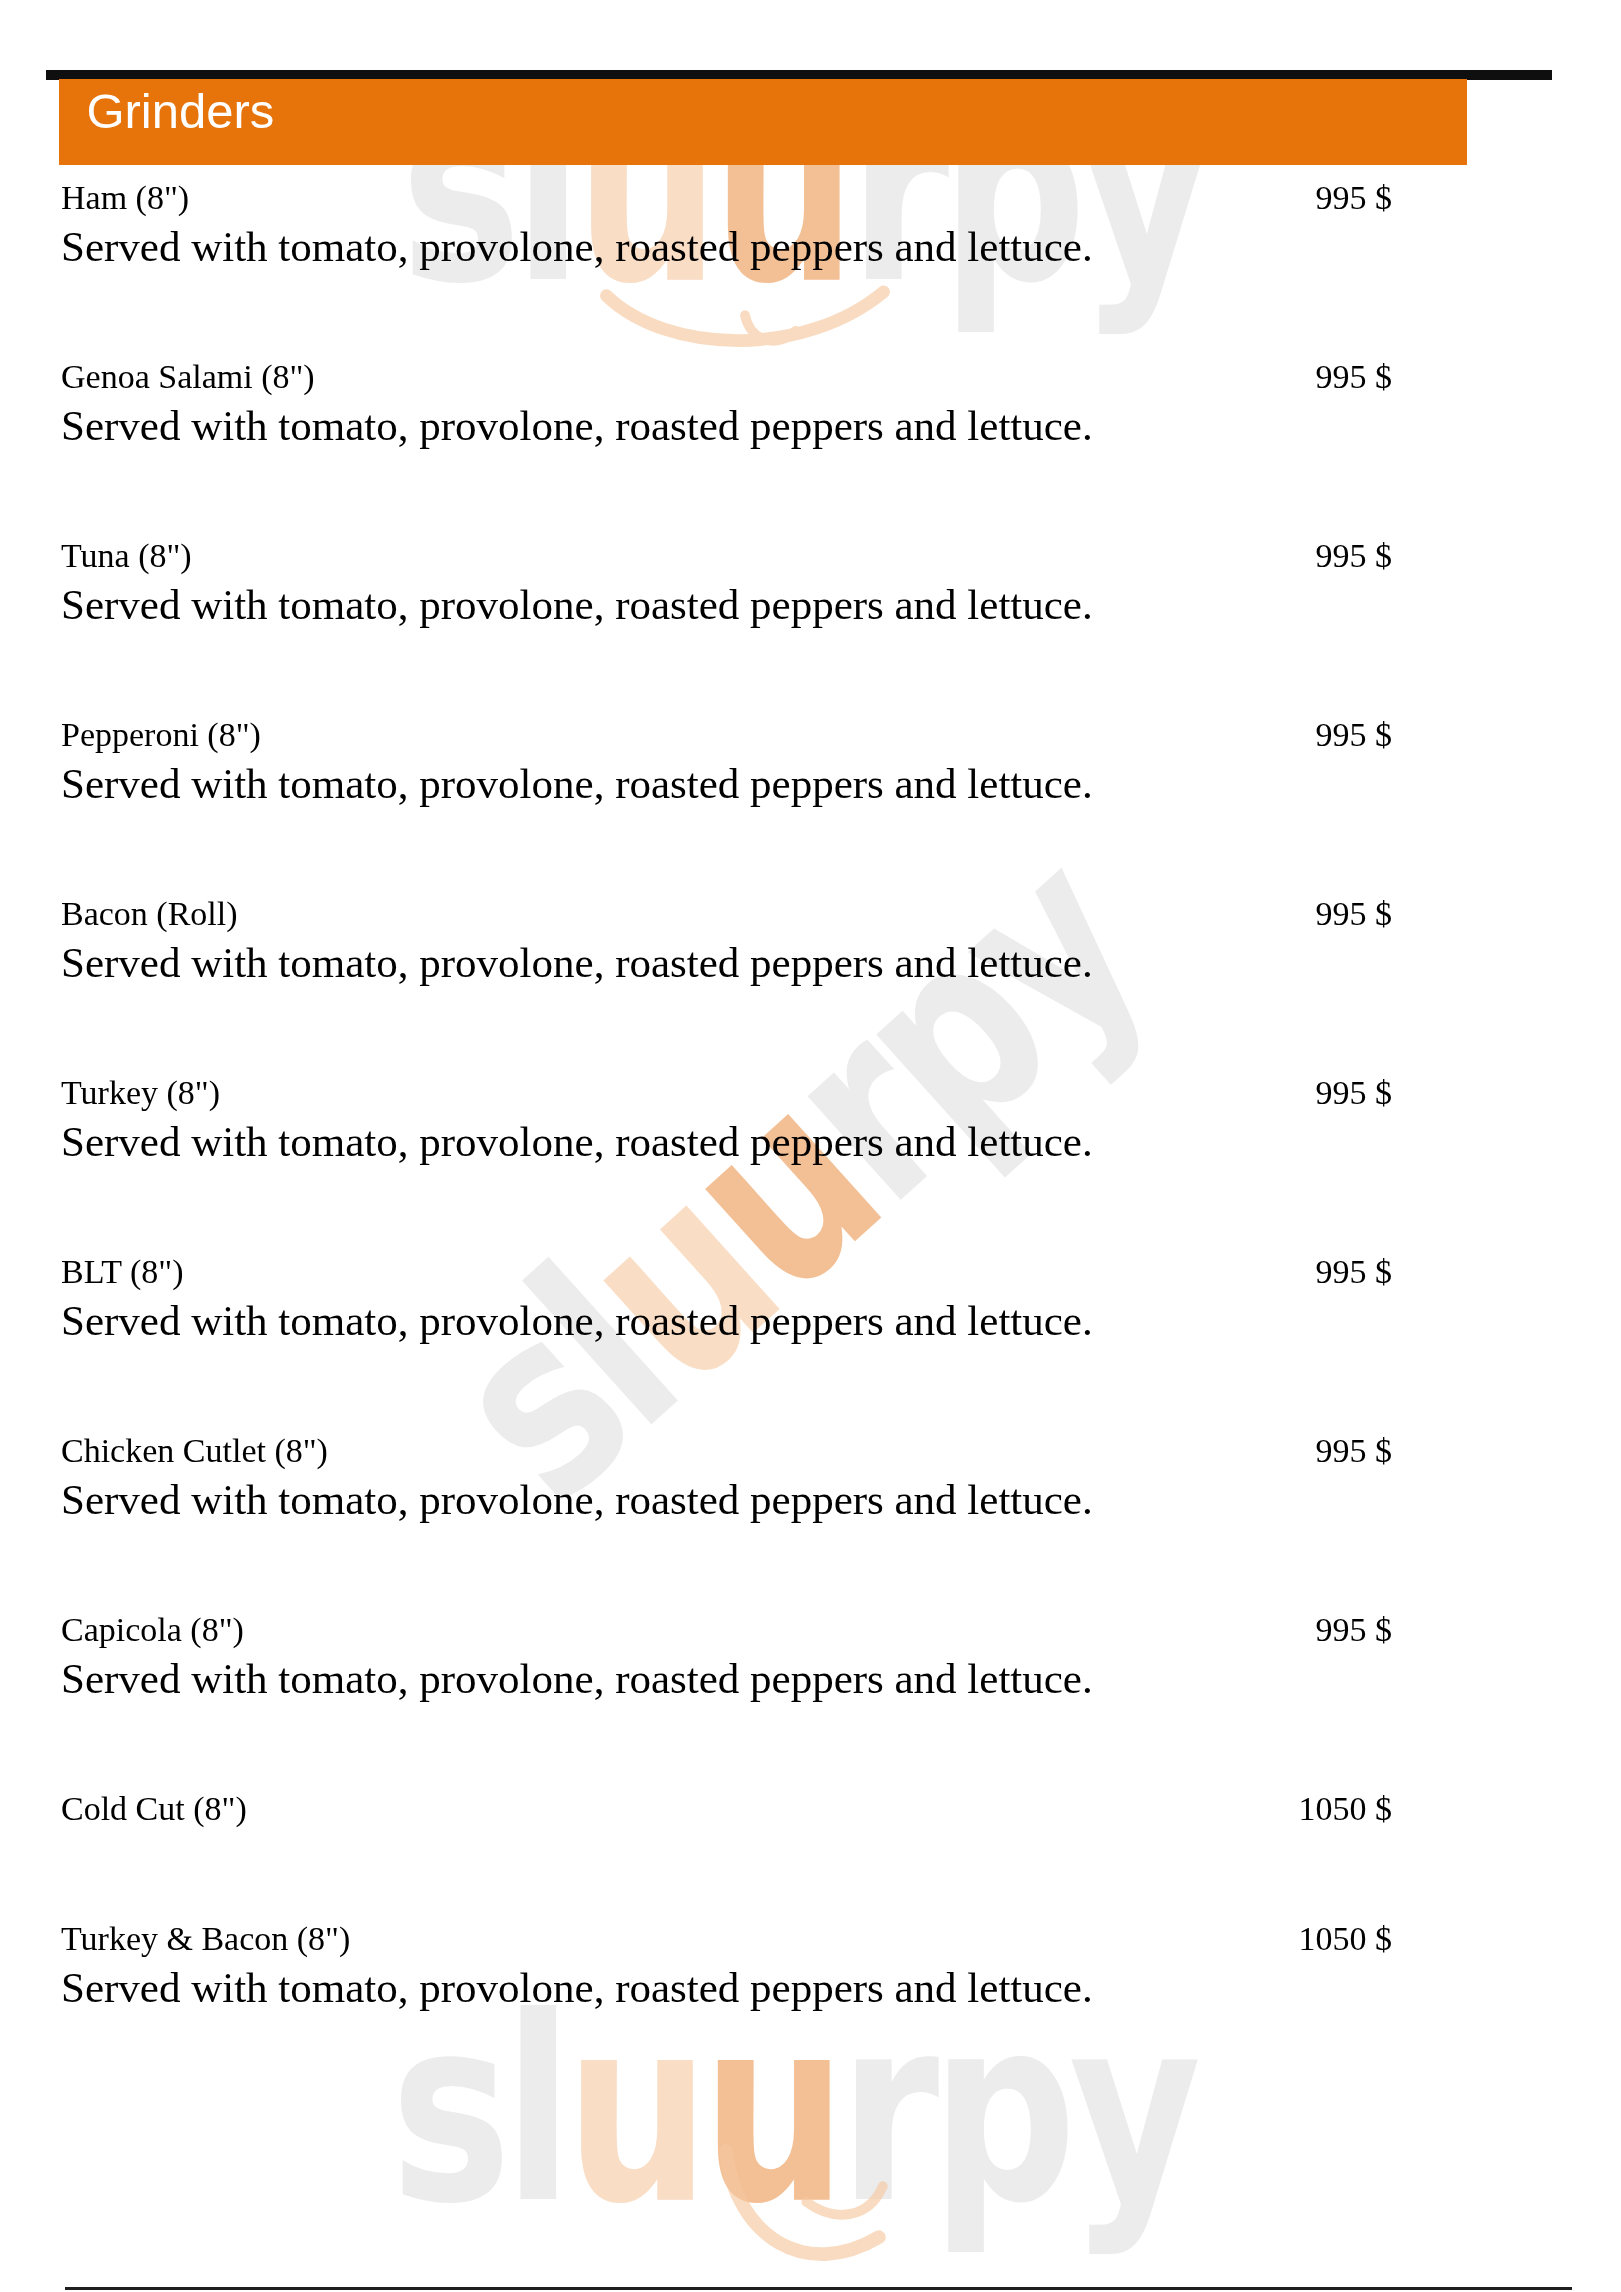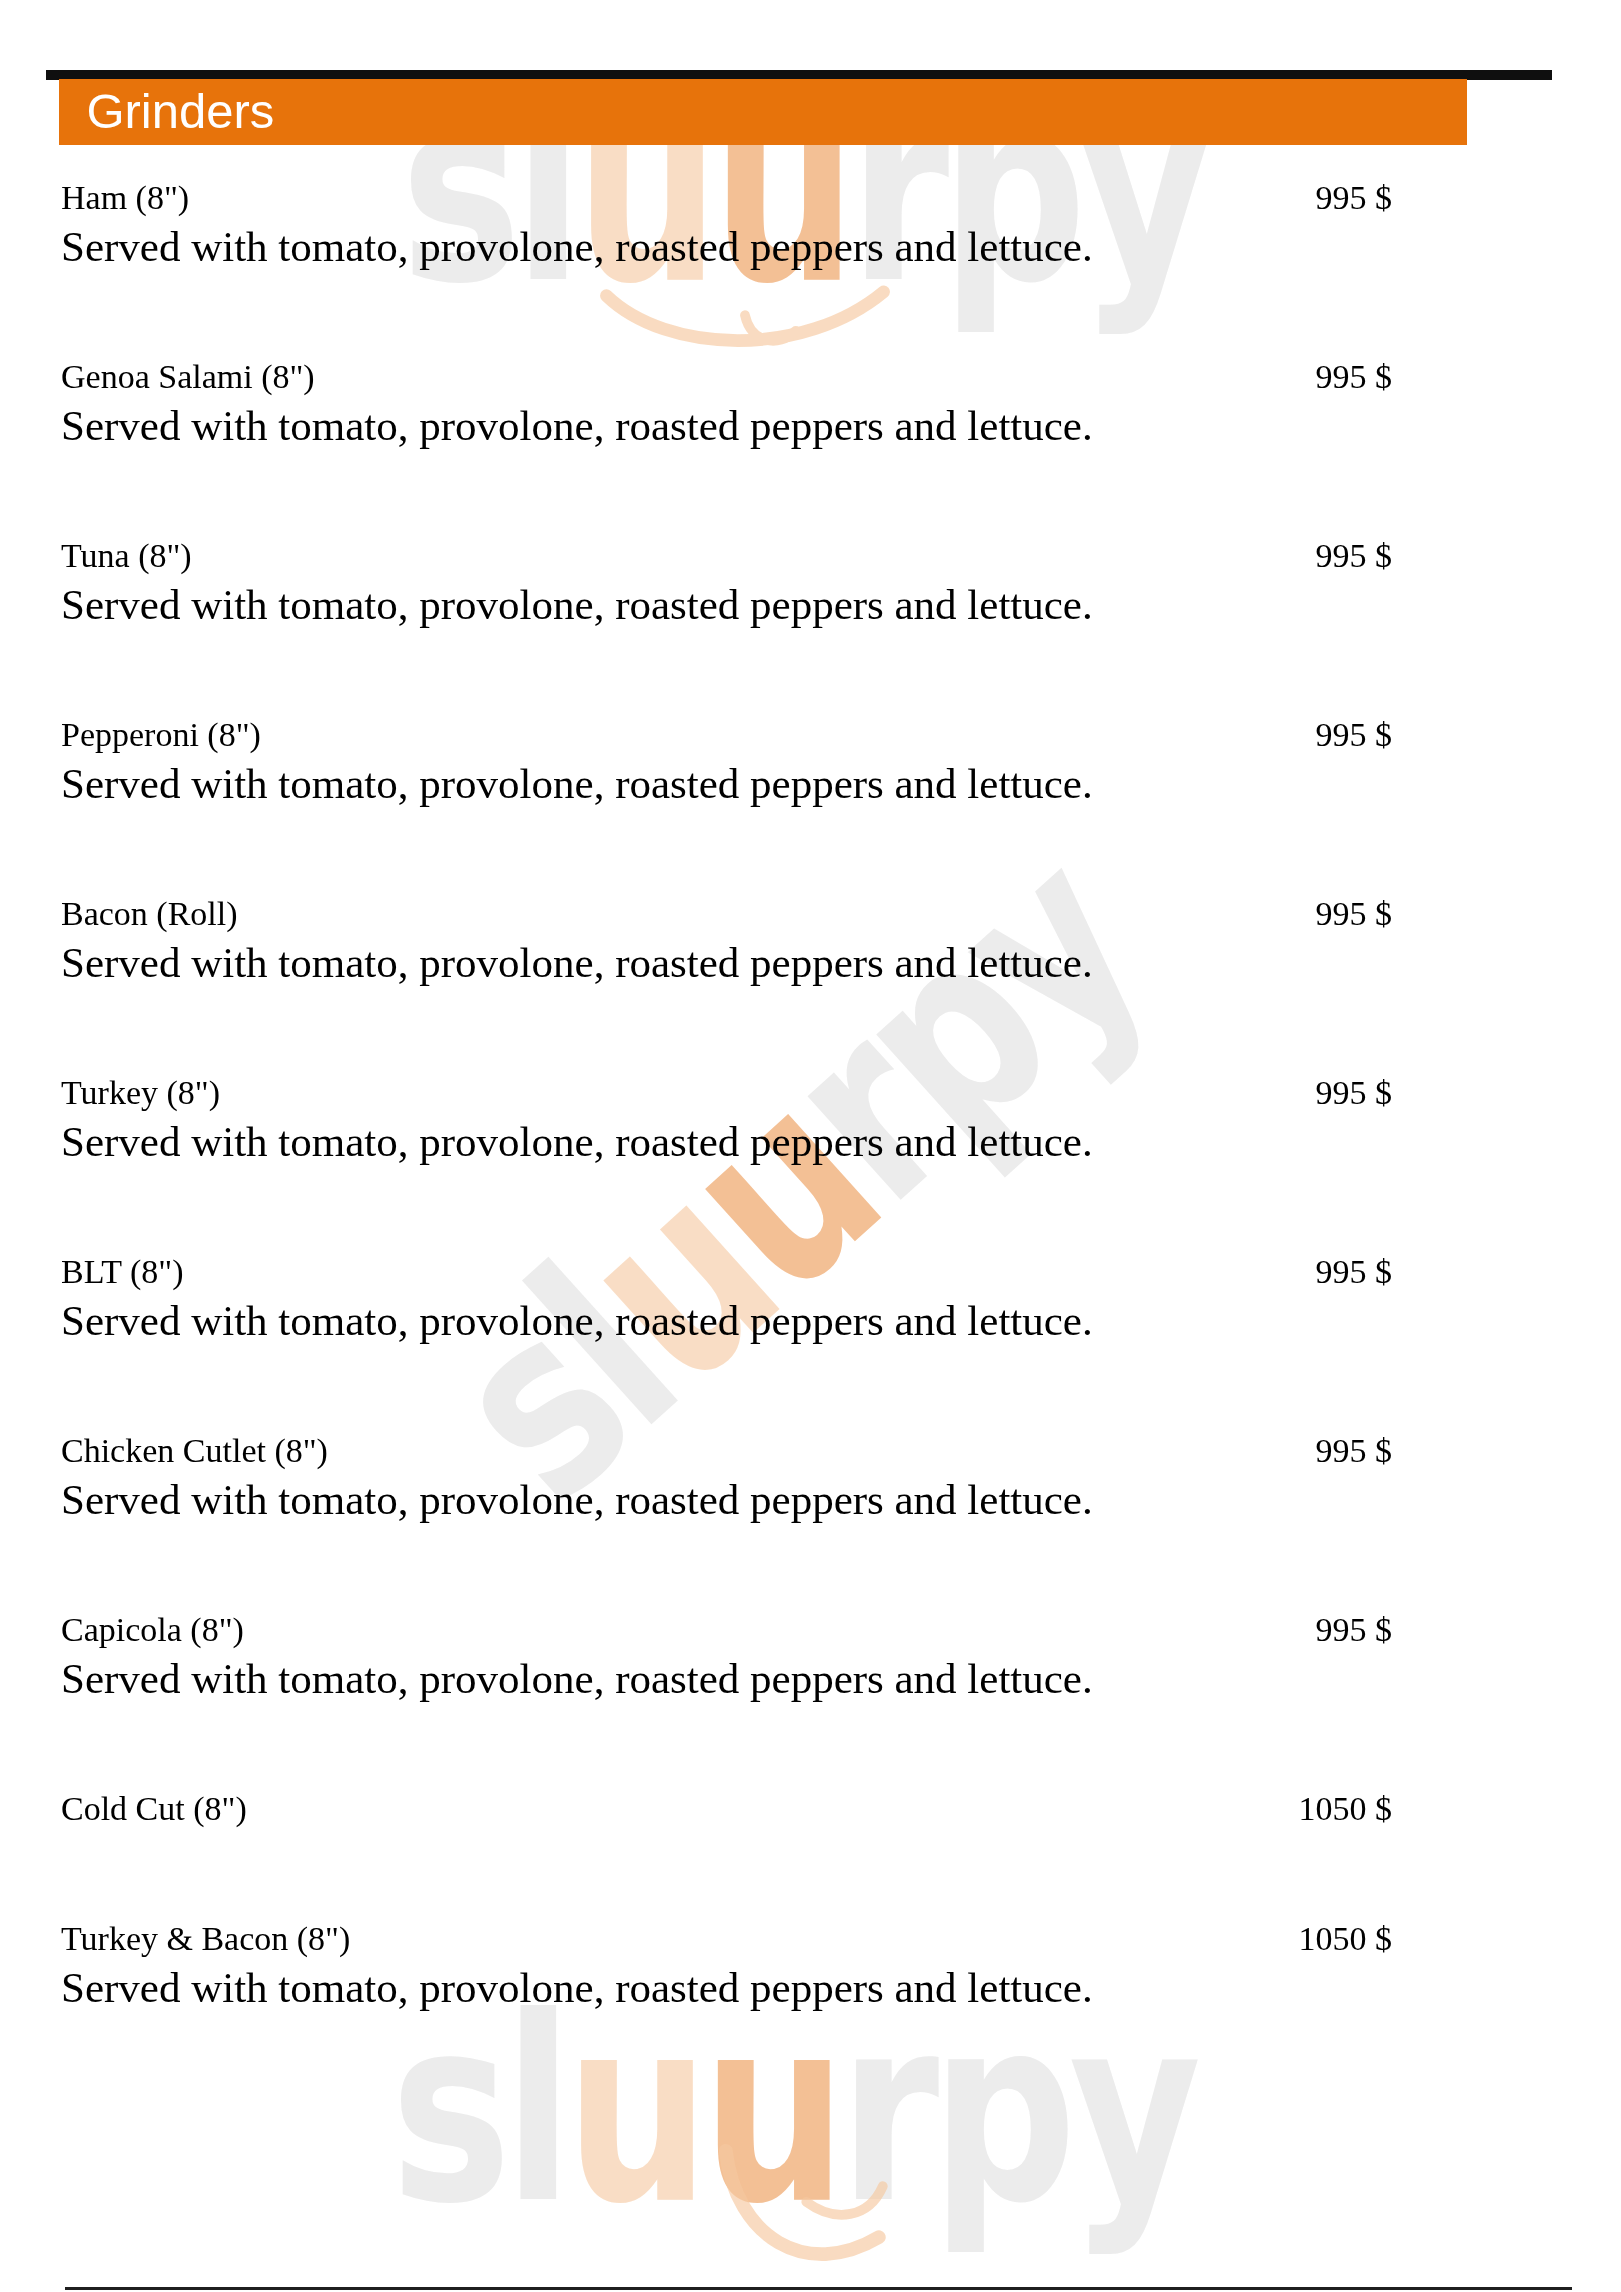--- a/index.html
+++ b/index.html
@@ -38,21 +38,21 @@
 
   .top-bar {
     position: absolute;
     left: 46px; top: 70px;
     width: 1506px; height: 9.8px;
     background: var(--top-bar, #0f0f0f);
   }
   .header-bar {
     position: absolute;
     left: 59px; top: 79px;
-    width: 1408px; height: 66px;
+    width: 1408px; height: 86px;
     background: var(--header-bg, #e7730b);
   }
   .header-bar .title {
     display: block;
     padding-left: 27.4px;
     font-family: "Liberation Sans", sans-serif;
     font-size: 49px;
     line-height: 65px;
     color: #ffffff;
   }

